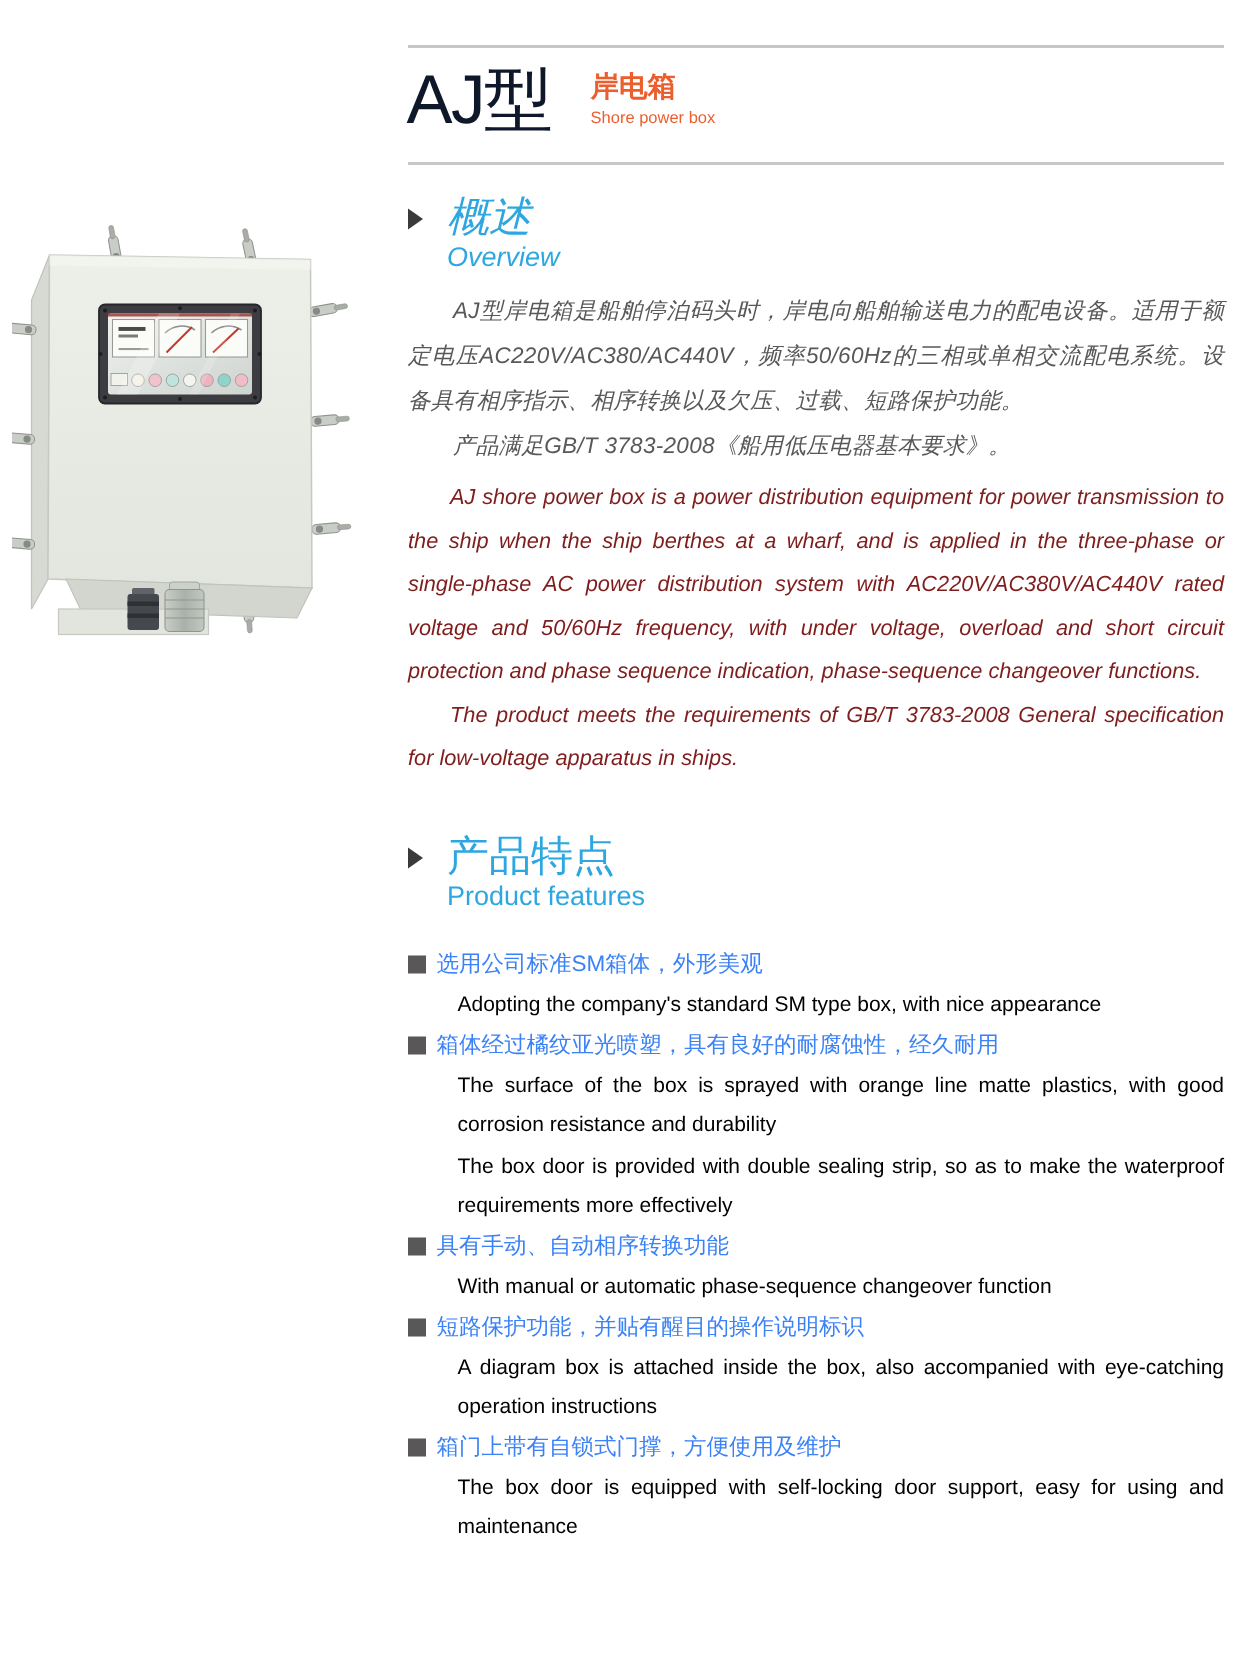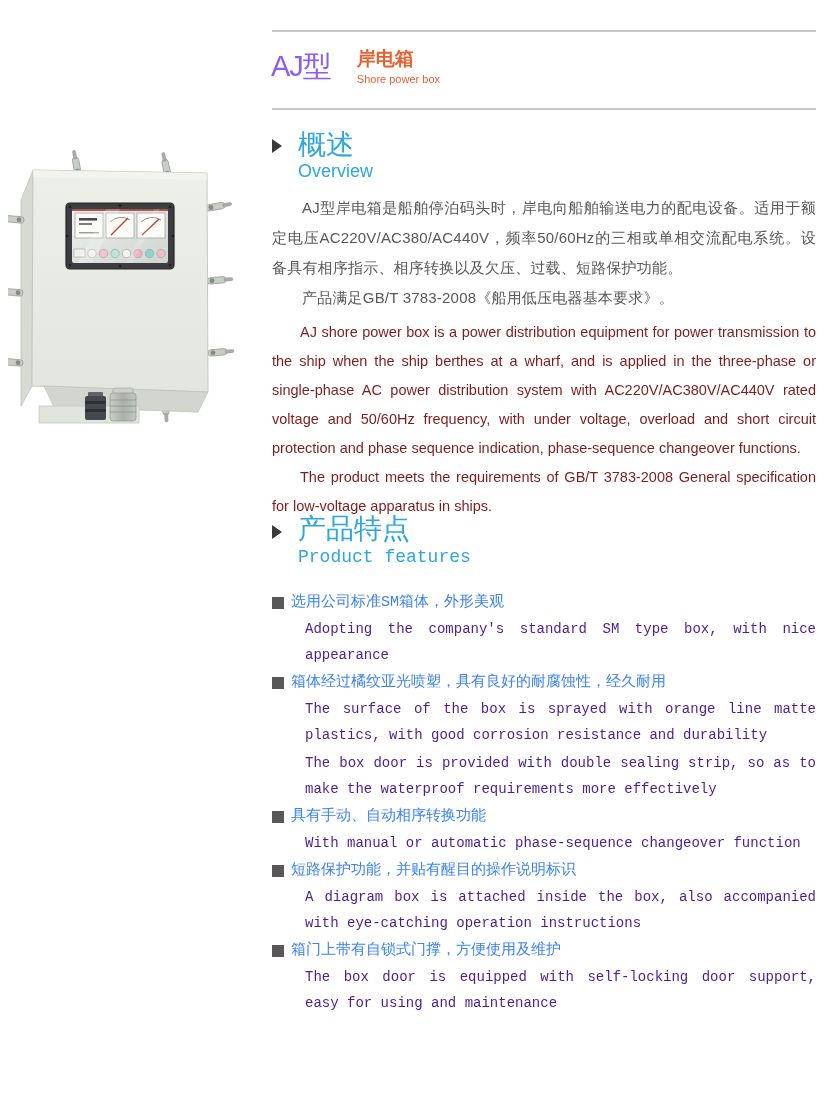--- a/index.html
+++ b/index.html
@@ -6,46 +6,46 @@
   html,body { background:#ffffff; }
   body { font-family:"Liberation Sans","DejaVu Sans",sans-serif; }
   .page { position:relative; width:830px; height:1118px; background:#ffffff; overflow:hidden; }
 
   .rule { position:absolute; left:272px; width:544px; height:2px; background:#c6c7c8; }
   .rule-top { top:30px; }
   .rule-mid { top:108px; }
 
   
   .title-block { position:absolute; left:271px; top:44px; display:flex; align-items:flex-start; }
-  .title-model { font-size:29px; line-height:44px; font-weight:400; color:#8b5cf6; letter-spacing:-1px; }
+  .title-model { font-size:46px; line-height:44px; font-weight:400; color:#0f172a; letter-spacing:-1px; }
   .title-sub { margin-left:26px; padding-top:4px; }
   .title-sub-cn { font-size:19px; line-height:21px; font-weight:bold; color:#eb5e2e; }
   .title-sub-en { font-size:11px; line-height:20px; color:#eb5e2e; }
 
   
   .section { position:absolute; left:272px; width:544px; }
-  .section-overview { top:130px; }
-  .section-features { top:516px;font-family:Liberation Mono, monospace; }
+  .section-overview { top:130px;font-style:italic; }
+  .section-features { top:556px; }
   .sec-header { display:flex; align-items:flex-start; }
   .sec-marker { width:0; height:0; border-left:10px solid #3a3a3a; border-top:7px solid transparent; border-bottom:7px solid transparent; margin-top:9px; }
   .sec-titles { margin-left:16px; }
   .sec-title-cn { font-size:28px; line-height:30px; font-weight:400; color:#2ea7e0; }
   .sec-title-en { font-size:18px; line-height:22px; color:#2ea7e0; }
 
   .cn-paras { margin-top:11px; }
   .cn-paras p { font-size:15px; line-height:30px; color:#595757; text-align:justify; text-indent:30px; letter-spacing:0.2px; }
   .en-paras { margin-top:5px; }
   .en-paras p { font-size:14.5px; line-height:29px; color:#7f1d1d; text-align:justify; text-indent:28px; }
 
   
   .feature-list { margin-top:22px; }
   .feature-item { margin-bottom:2px; }
   .feature-cn { display:flex; align-items:flex-start; font-size:15px; line-height:26px; color:#3b82f6; }
   .square-bullet { flex:0 0 auto; width:12px; height:12px; background:#595757; margin:7px 7px 0 0; }
-  .feature-en { margin-left:33px; font-size:14px; line-height:26px; color:#4c1d95; text-align:justify; }
+  .feature-en { margin-left:33px; font-size:14px; line-height:26px; color:#000000; text-align:justify; }
 
   
   .product-photo { position:absolute; left:8px; top:150px; width:238px; height:310px; }
 </style>
 </head>
 <body>
 
 <div class="page">
 
   <div class="rule rule-top"></div>

